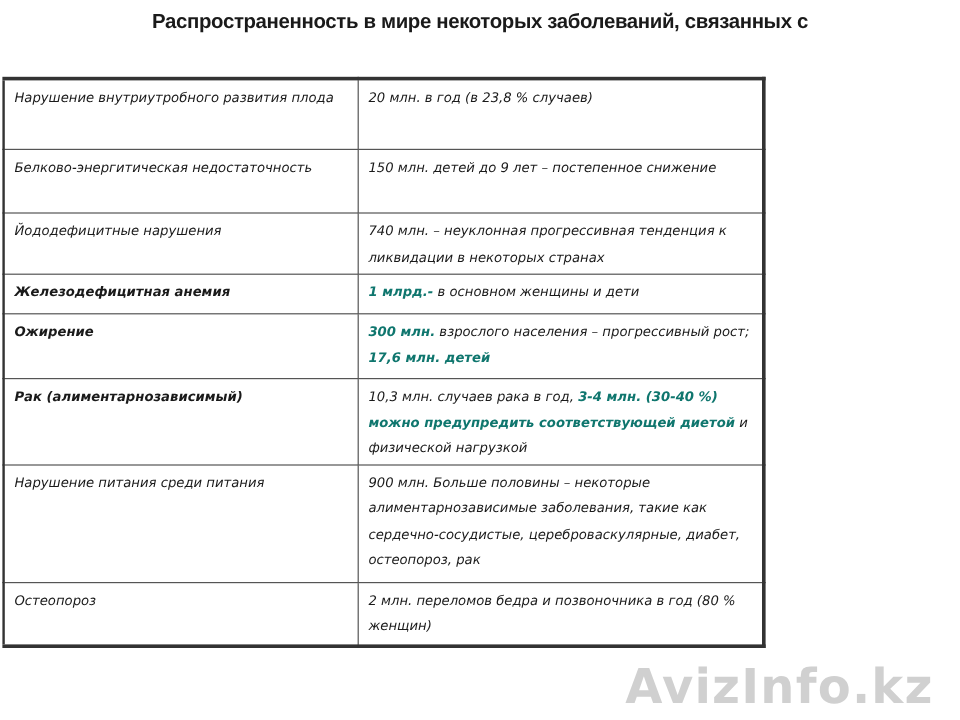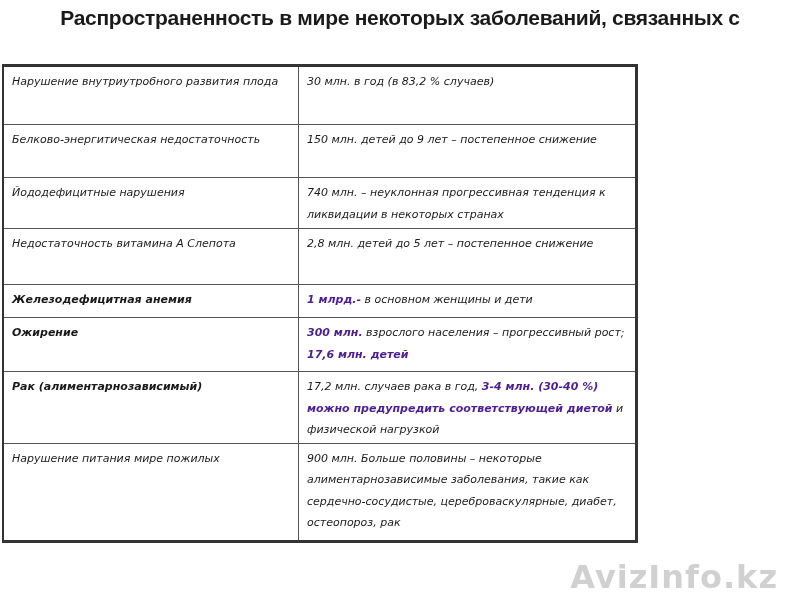--- a/index.html
+++ b/index.html
@@ -17,21 +17,21 @@
     background: #ffffff;
   }
   .title {
     position: absolute;
     left: 0;
     top: 4px;
     width: 800px;
     text-align: center;
     font-family: "Liberation Sans", sans-serif;
     font-weight: bold;
-    font-size: 21px;
+    font-size: 17px;
     line-height: 27px;
     color: #1a1a1a;
     letter-spacing: -0.3px;
   }
   table.data {
     position: absolute;
     left: 2px;
     top: 64px;
     width: 636px;
     border-collapse: collapse;
@@ -45,71 +45,71 @@
   table.data td {
     border: 1.5px solid #555555;
     vertical-align: top;
     padding: 4px 8px 2px 8px;
     line-height: 21.5px;
   }
   table.data td.c1 {
     width: 278px;
   }
   .b { font-weight: bold; margin-top: 24px; }
-  .red { color: #4c1d95; font-weight: bold; }
+  .red { color: #0f766e; font-weight: bold; }
   .watermark {
     position: absolute;
     right: 22px;
     bottom: 4px;
     font-family: "DejaVu Sans", sans-serif;
     font-weight: bold;
-    font-size: 32px;
+    font-size: 40px;
     color: rgba(120,120,120,0.35);
     letter-spacing: 1px;
   }
 </style>
 </head>
 <body>
 
 <div class="page">
   <div class="title">
     <div>Распространенность в мире некоторых заболеваний, связанных с</div>
   </div>
 
   <table class="data">
     <tbody id="tbody">
         <tr style="height: 59px;">
           <td class="c1">Нарушение внутриутробного развития плода</td>
-          <td class="c2"><span>30 млн. в год (в 83,2 % случаев)</span></td>
+          <td class="c2"><span>20 млн. в год (в 23,8 % случаев)</span></td>
         </tr>
         <tr style="height: 53px;">
           <td class="c1">Белково-энергитическая недостаточность</td>
           <td class="c2"><span>150 млн. детей до 9 лет – постепенное снижение</span></td>
         </tr>
         <tr style="height: 51px;">
           <td class="c1">Йододефицитные нарушения</td>
           <td class="c2"><span>740 млн. – неуклонная прогрессивная тенденция к ликвидации в некоторых странах</span></td>
-        </tr>
-        <tr style="height: 56px;">
-          <td class="c1">Недостаточность витамина А Слепота</td>
-          <td class="c2"><span>2,8 млн. детей до 5 лет – постепенное снижение</span></td>
         </tr>
         <tr style="height: 33px;">
           <td class="c1 b">Железодефицитная анемия</td>
           <td class="c2"><span class="red">1 млрд.-</span><span> в основном женщины и дети</span></td>
         </tr>
         <tr style="height: 54px; padding-left: 36px;">
           <td class="c1 b">Ожирение</td>
           <td class="c2"><span class="red">300 млн.</span><span> взрослого населения – прогрессивный рост; </span><span class="red">17,6 млн. детей</span></td>
         </tr>
         <tr style="height: 70px;">
           <td class="c1 b">Рак (алиментарнозависимый)</td>
-          <td class="c2"><span>17,2 млн. случаев рака в год, </span><span class="red">3-4 млн. (30-40 %) можно предупредить соответствующей диетой</span><span> и физической нагрузкой</span></td>
+          <td class="c2"><span>10,3 млн. случаев рака в год, </span><span class="red">3-4 млн. (30-40 %) можно предупредить соответствующей диетой</span><span> и физической нагрузкой</span></td>
         </tr>
         <tr style="height: 98px;">
-          <td class="c1">Нарушение питания мире пожилых</td>
+          <td class="c1">Нарушение питания среди питания</td>
           <td class="c2"><span>900 млн. Больше половины – некоторые алиментарнозависимые заболевания, такие как сердечно-сосудистые, цереброваскулярные, диабет, остеопороз, рак</span></td>
+        </tr>
+        <tr style="height: 53px;">
+          <td class="c1">Остеопороз</td>
+          <td class="c2"><span>2 млн. переломов бедра и позвоночника в год (80 % женщин)</span></td>
         </tr>
       </tbody>
   </table>
 
   <div class="watermark">AvizInfo.kz</div>
 </div>
 
 </body></html>

